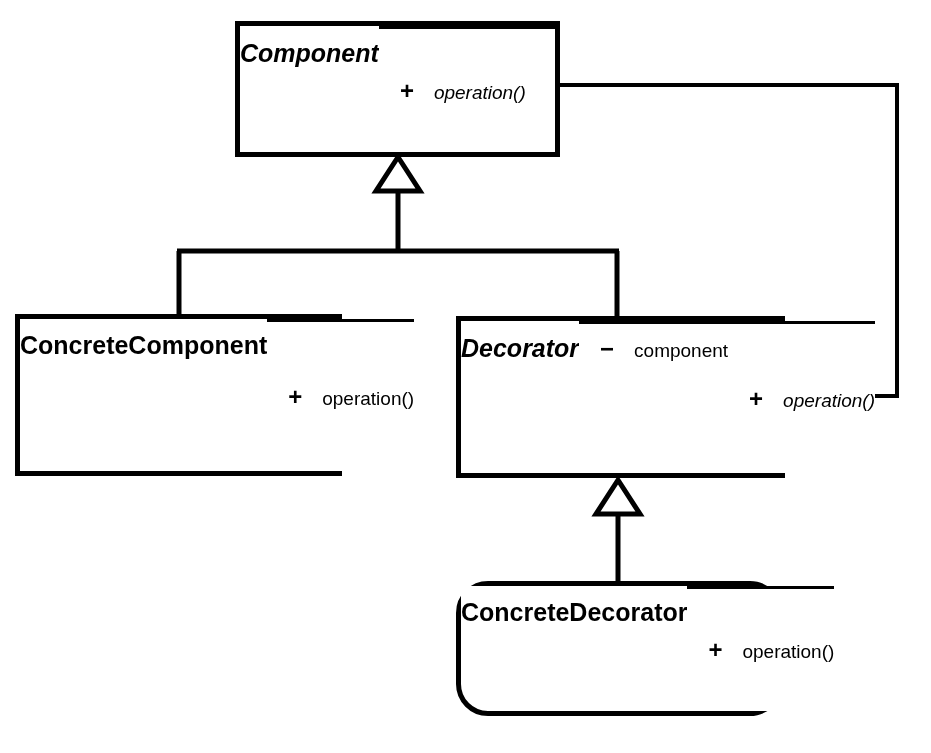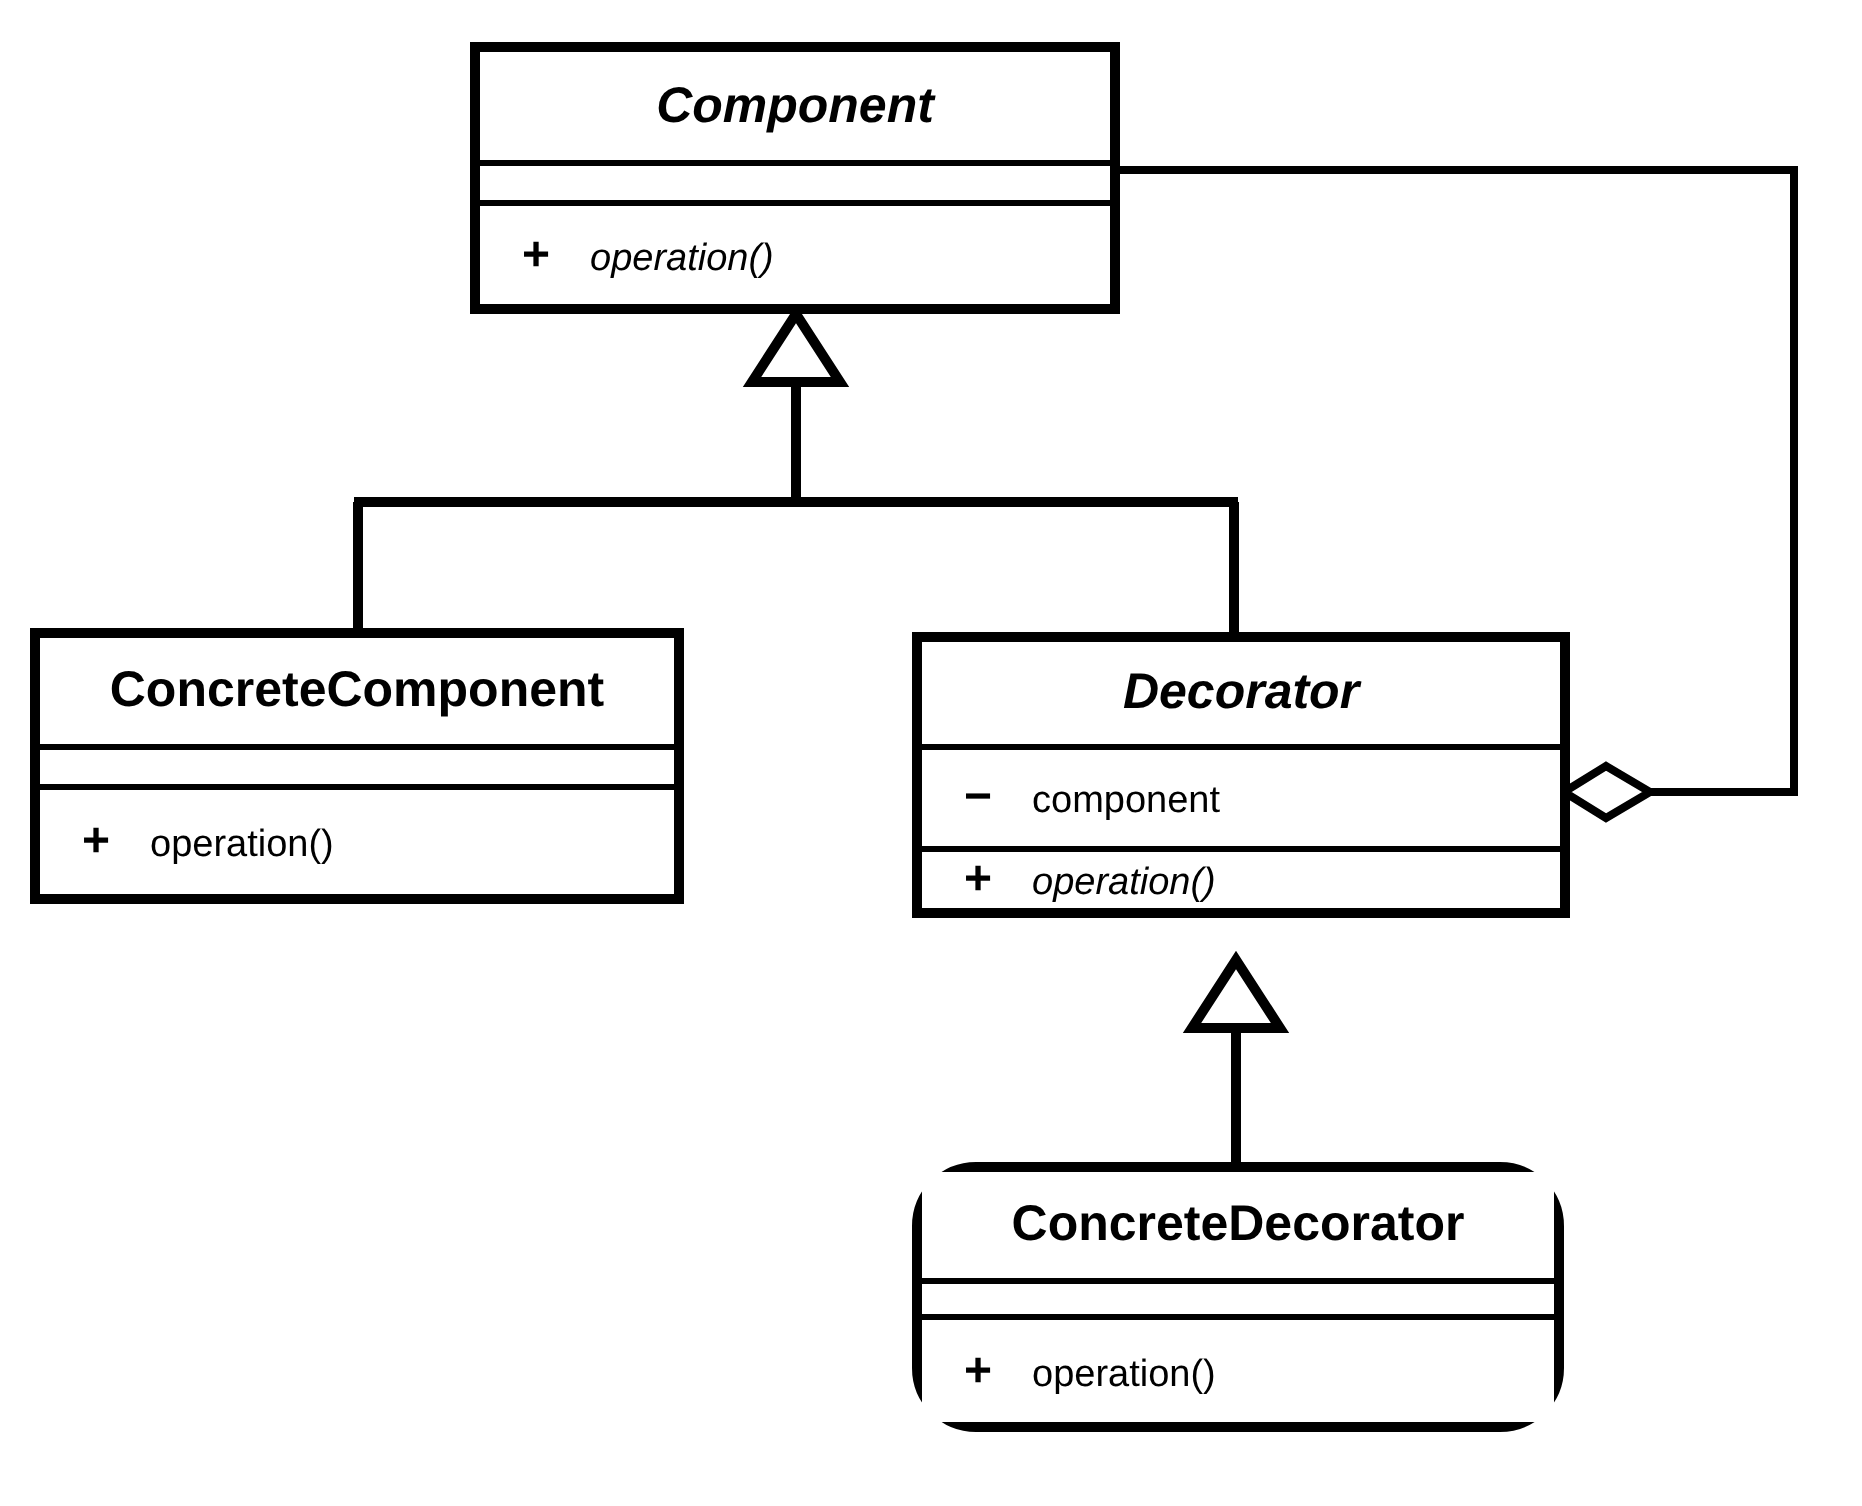--- a/index.html
+++ b/index.html
@@ -27,21 +27,21 @@
     width: 931px;
     height: 753px;
   }
   
   .uml-class {
     position: absolute;
     box-sizing: border-box;
     background: #ffffff;
     border: 5px solid #000000;
     display: flex;
-    flex-direction: column;
+    flex-direction: row;
     z-index: 2;
   }
   .compartment {
     box-sizing: border-box;
     display: flex;
     align-items: center;
     background: #ffffff;
   }
   .compartment.divided {
     border-top: 3px solid #000000;
@@ -121,34 +121,34 @@
     </div>
     <div class="compartment divided empty-compartment" style="height:20px;"></div>
     <div class="compartment divided members" style="flex:1;">
       <div class="member-row">
         <span class="visibility">+</span>
         <span class="member-label abstract">operation()</span>
       </div>
     </div>
   </div>
 
-  <div class="uml-class" style="left:15px; top:314px; width:327px; height:138px;">
+  <div class="uml-class" style="left:15px; top:314px; width:327px; height:162px;">
     <div class="compartment name-compartment" style="height:53px;">
       <span class="class-name">ConcreteComponent</span>
     </div>
     <div class="compartment divided empty-compartment" style="height:20px;"></div>
     <div class="compartment divided members" style="flex:1;">
       <div class="member-row">
         <span class="visibility">+</span>
         <span class="member-label">operation()</span>
       </div>
     </div>
   </div>
 
-  <div class="uml-class" style="left:456px; top:316px; width:329px; height:143px;">
+  <div class="uml-class" style="left:456px; top:316px; width:329px; height:162px;">
     <div class="compartment name-compartment" style="height:54px;">
       <span class="class-name abstract">Decorator</span>
     </div>
     <div class="compartment divided members" style="height:53px;">
       <div class="member-row">
         <span class="visibility">−</span>
         <span class="member-label">component</span>
       </div>
     </div>
     <div class="compartment divided members" style="flex:1;">

